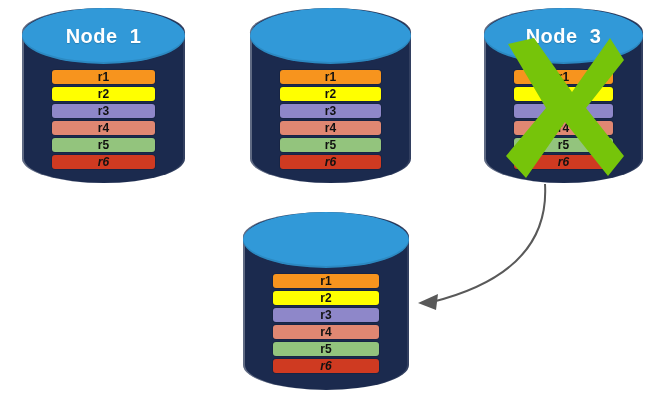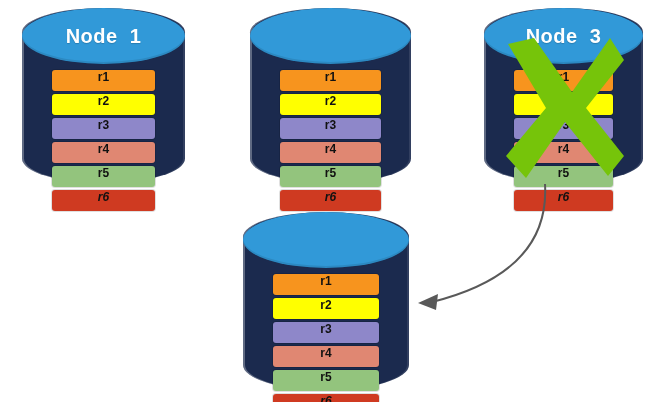--- a/index.html
+++ b/index.html
@@ -56,21 +56,21 @@
   }
 
   
   .rows {
     position: absolute;
     left: 30px;
     right: 30px;
     top: 62px;
   }
   .row-strip {
-    height: 21px;
+    height: 14px;
     margin-bottom: 3px;
     border-radius: 3px;
     text-align: center;
     line-height: 14px;
     font-size: 12px;
     font-weight: bold;
     color: #111111;
     box-shadow: 0 0 0 1px rgba(0,0,0,0.12);
   }
   .row-strip:last-child { margin-bottom: 0; font-style: italic; }

